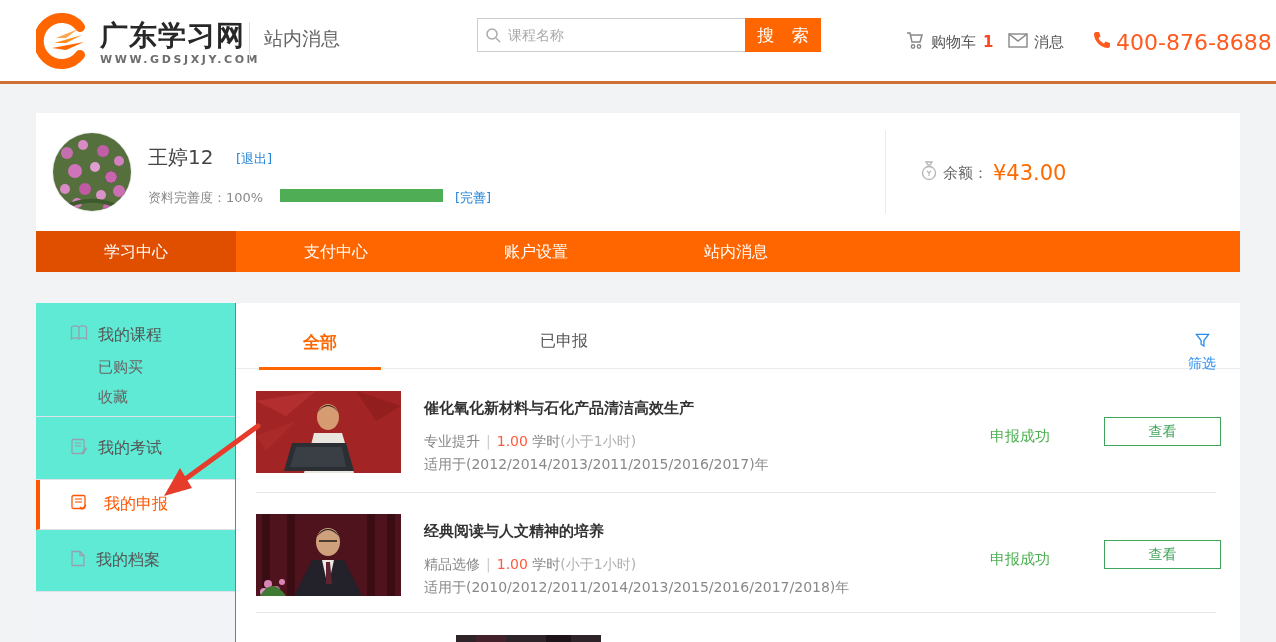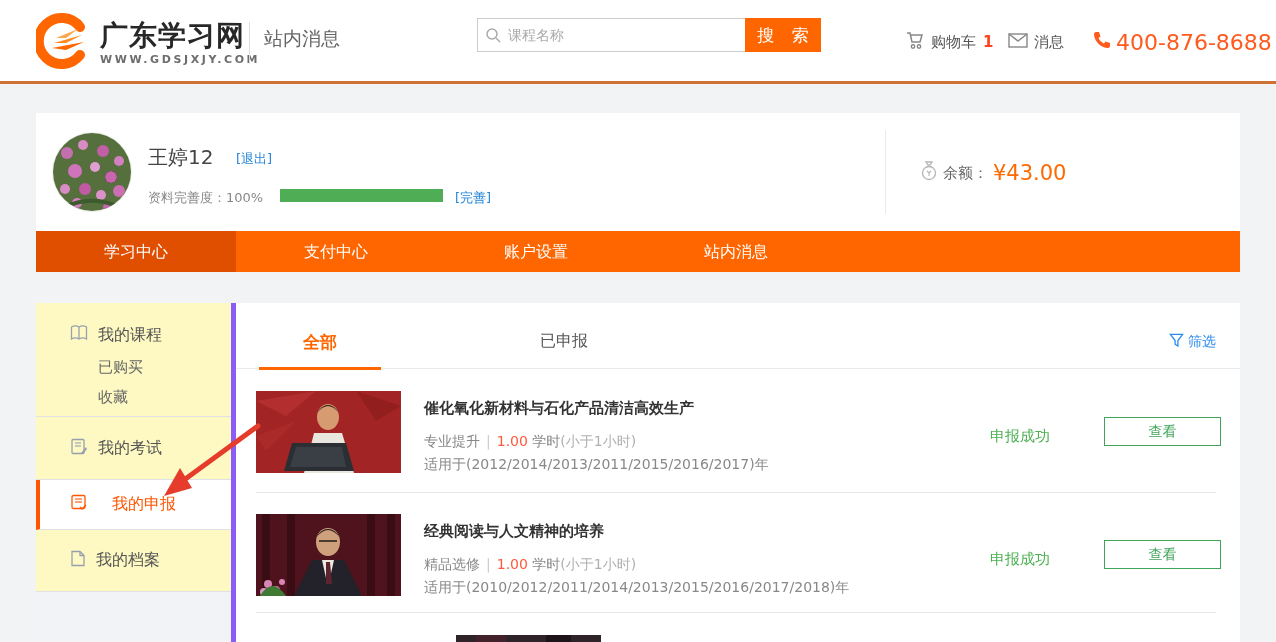--- a/index.html
+++ b/index.html
@@ -42,36 +42,36 @@
   .balance-label { font-size:15px; color:#666; }
   .balance-amt { font-size:21px; color:#fe6a00; }
 
   
   .nav-bar { position:absolute; left:36px; top:231px; width:1204px; height:41px; background:#ff6600; display:flex; }
   .nav-tab { width:200px; height:41px; line-height:41px; text-align:center; color:#fff; font-size:16px; cursor:pointer; }
   .nav-tab.active { background:#e04e00; }
 
   
   .panel { position:absolute; left:36px; top:303px; width:1204px; height:339px; background:#fff; }
-  .sidebar { position:absolute; left:0; top:0; width:200px; height:339px; background:#fef9c3; border-right:5px solid #8b5cf6; }
+  .sidebar { position:absolute; left:0; top:0; width:200px; height:339px; background:#5eead4; border-right:1px solid #8b5cf6; }
   .side-group { border-bottom:1px solid #dfe1e6; }
   .g1 { height:114px; padding-top:15px; }
   .g2 { height:63px; display:flex; align-items:center; }
   .g4 { height:62px; display:flex; align-items:center; }
   .side-item { display:flex; align-items:center; gap:10px; padding-left:34px; height:34px; font-size:16px; color:#555; cursor:pointer; }
   .side-sub { padding-left:62px; height:30px; display:flex; align-items:center; font-size:15px; color:#666; cursor:pointer; }
-  .side-active { height:50px; background:#ffffff; border-left:4px solid #ff5500; border-bottom:1px solid #dfe1e6; display:flex; align-items:center; gap:24px; padding-left:30px; font-size:16px; color:#ff5500; cursor:pointer; }
+  .side-active { height:50px; background:#ffffff; border-left:4px solid #ff5500; border-bottom:1px solid #dfe1e6; display:flex; align-items:center; gap:16px; padding-left:30px; font-size:16px; color:#ff5500; cursor:pointer; }
   .side-rest { height:50px; background:#f2f3f6; }
 
   .content { position:absolute; left:200px; top:0; width:1004px; height:339px; }
   .tabs-row { position:absolute; left:0; top:0; width:1004px; height:66px; border-bottom:1px solid #ebebeb; }
   .ctab { position:absolute; top:0; width:122px; height:66px; text-align:center; padding-top:28px; font-size:16px; color:#555; cursor:pointer; }
   .ctab.active { color:#ff6600; font-size:17px; font-weight:bold; }
   .ctab.active::after { content:""; position:absolute; left:0; bottom:-1px; width:122px; height:3px; background:#ff6600; }
-  .filter { position:absolute; right:24px; top:30px; display:flex; align-items:center; gap:4px; font-size:14px; color:#2b8ced; cursor:pointer; }
+  .filter { position:absolute; right:24px; top:30px; display:flex; align-items:center; gap:4px; font-size:14px; color:#2b8ced; cursor:pointer;flex-direction:column; }
 
   .course-row { position:absolute; left:0; width:1004px; height:103px; }
   .thumb { position:absolute; left:20px; top:2px; width:145px; height:82px; overflow:hidden; cursor:pointer; }
   .c-title { position:absolute; left:188px; top:10px; font-size:15px; font-weight:bold; color:#333; cursor:pointer; }
   .c-meta { position:absolute; left:188px; top:44px; font-size:14px; color:#888; }
   .c-meta .sep { color:#ccc; margin:0 6px; }
   .c-meta .hours { color:#ff5a3c; }
   .c-meta .note { color:#b0b0b0; }
   .c-years { position:absolute; left:188px; top:67px; font-size:14px; color:#888; }
   .c-status { position:absolute; left:754px; top:38px; font-size:15px; color:#4caf50; }

